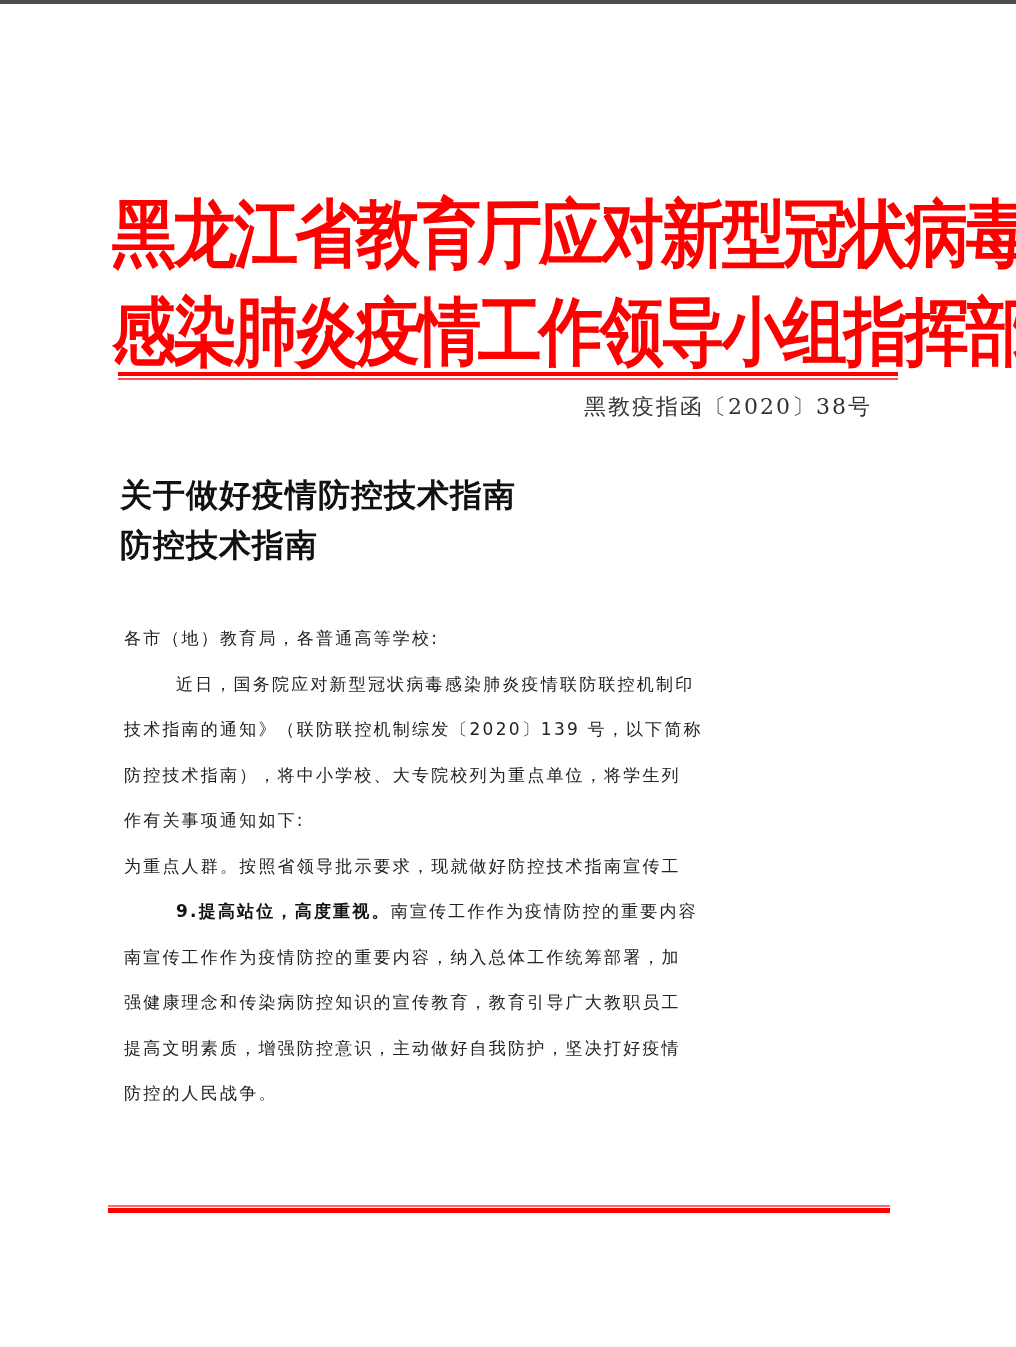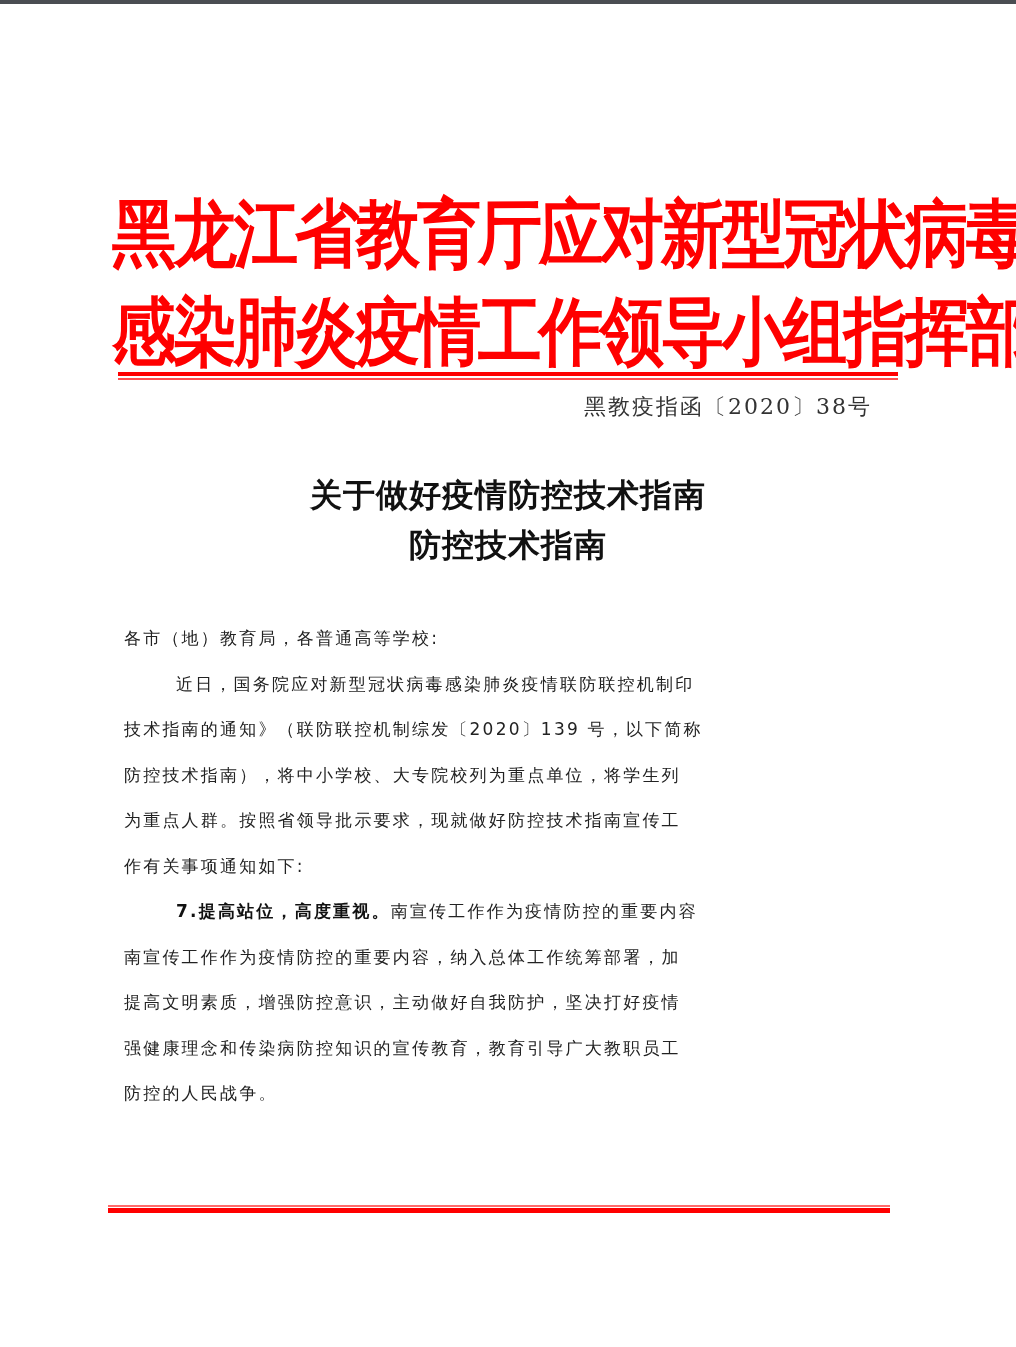--- a/index.html
+++ b/index.html
@@ -18,21 +18,21 @@
     .org.l2 { top: 286px; }
     .redline { position: absolute; left: 118px; width: 780px; }
     .redline .a { height: 4px; background: #ff0000; }
     .redline .gap { height: 2px; background: #fff; }
     .redline .b { height: 2px; background: #ff4d4d; }
     .docnum {
       position: absolute; top: 392px; left: 560px; width: 336px; text-align: center;
       font-size: 22px; color: #333; letter-spacing: 2px; white-space: nowrap;
     }
     .title {
-      position: absolute; left: 120px; width: 776px; text-align: center;
+      position: absolute; left: 120px; width: 776px; 
       font-weight: bold; font-size: 32px; color: #111; white-space: nowrap; letter-spacing: 1px;
     }
     .title.t1 { top: 474px; }
     .title.t2 { top: 524px; }
     .body {
       position: absolute; left: 124px; top: 616px; width: 785px;
       font-family: "DejaVu Sans", sans-serif; font-size: 17px; line-height: 45.5px; color: #222;
     }
     .line { white-space: nowrap; letter-spacing: 2.2px; height: 45.5px; }
     .indent { padding-left: 52px; }
@@ -59,28 +59,28 @@
 <div class="docnum">黑教疫指函〔2020〕38号</div>
 
 <div class="title t1">关于做好疫情防控技术指南</div>
 <div class="title t2">防控技术指南</div>
 
 <div class="body">
   <div class="line">各市（地）教育局，各普通高等学校:</div>
   <div class="line indent">近日，国务院应对新型冠状病毒感染肺炎疫情联防联控机制印</div>
   <div class="line">技术指南的通知》（联防联控机制综发〔2020〕139 号，以下简称</div>
   <div class="line">防控技术指南），将中小学校、大专院校列为重点单位，将学生列</div>
+  <div class="line">作有关事项通知如下:</div>
   <div class="line">为重点人群。按照省领导批示要求，现就做好防控技术指南宣传工</div>
-  <div class="line">作有关事项通知如下:</div>
   <div class="line indent">
-    <span class="bold">7.提高站位，高度重视。</span><span>南宣传工作作为疫情防控的重要内容</span>
+    <span class="bold">9.提高站位，高度重视。</span><span>南宣传工作作为疫情防控的重要内容</span>
   </div>
   <div class="line">南宣传工作作为疫情防控的重要内容，纳入总体工作统筹部署，加</div>
+  <div class="line">强健康理念和传染病防控知识的宣传教育，教育引导广大教职员工</div>
   <div class="line">提高文明素质，增强防控意识，主动做好自我防护，坚决打好疫情</div>
-  <div class="line">强健康理念和传染病防控知识的宣传教育，教育引导广大教职员工</div>
   <div class="line">防控的人民战争。</div>
 </div>
 
 <div class="bottomline">
   <div class="b"></div>
     <div class="gap"></div>
     <div class="a"></div>
 </div>
 
 </body></html>

